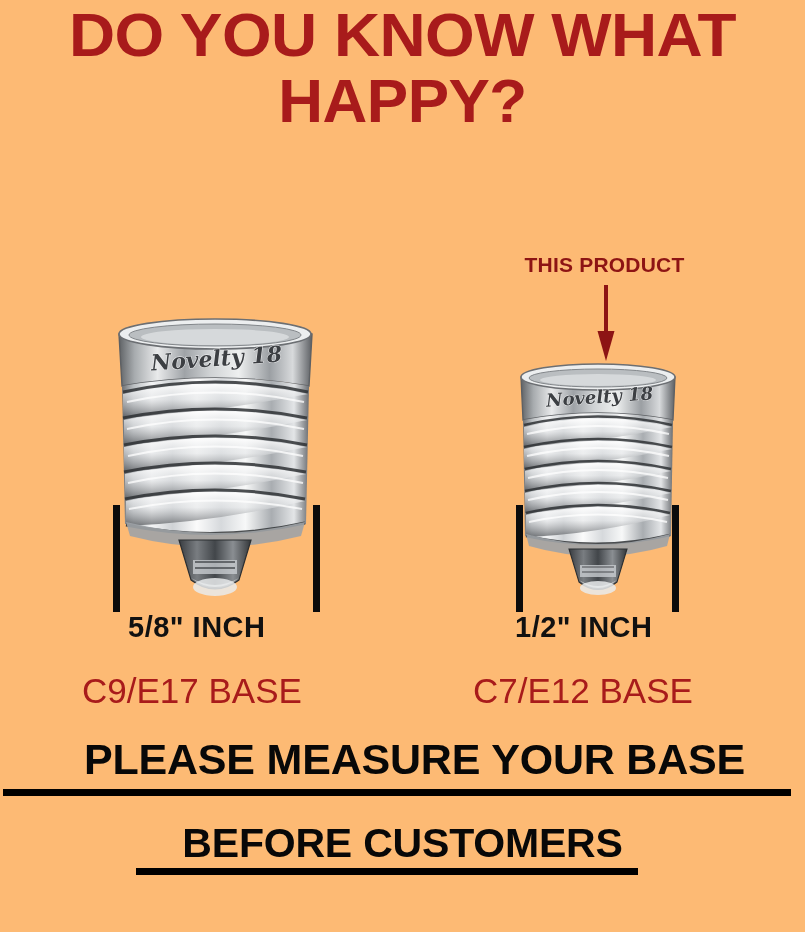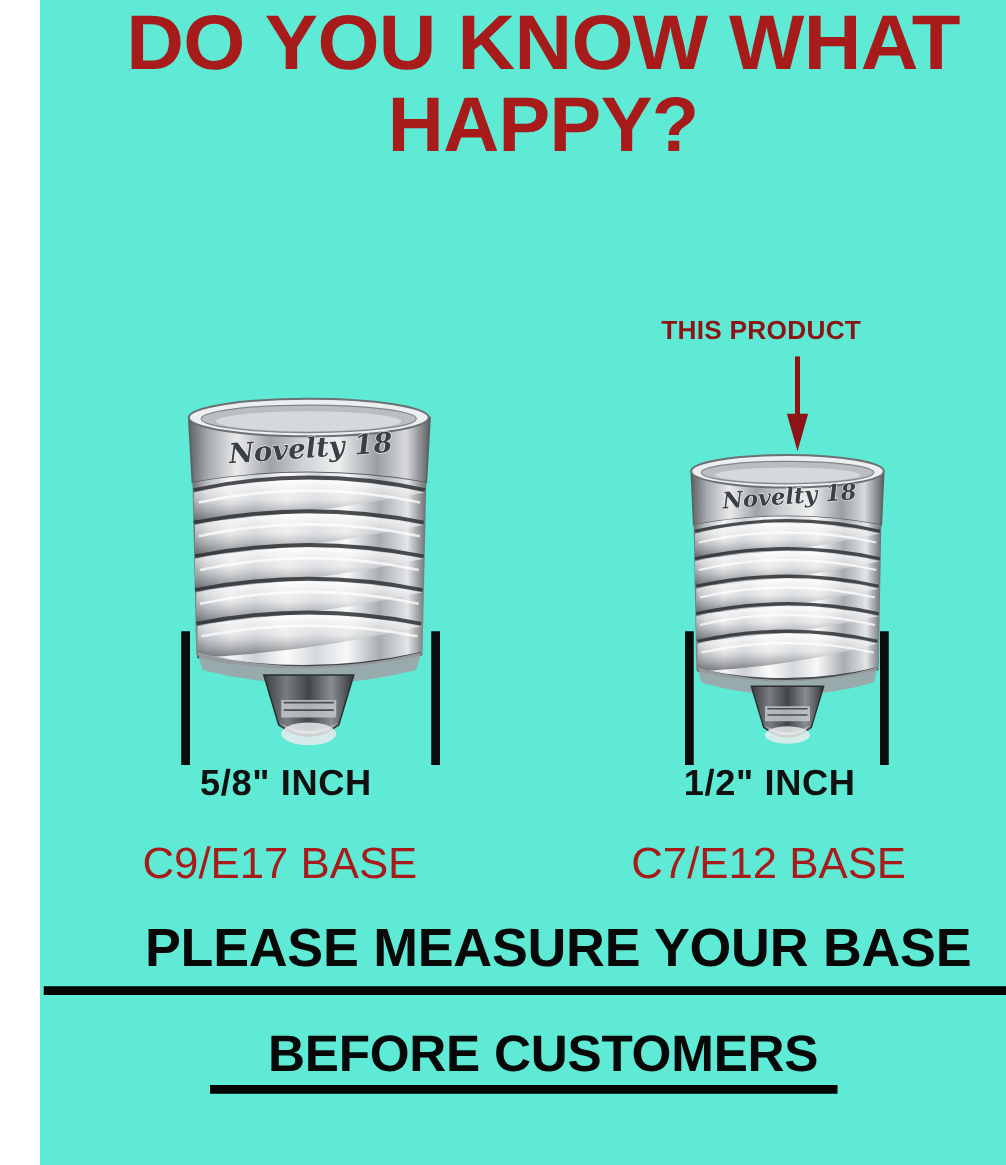--- a/index.html
+++ b/index.html
@@ -12,22 +12,21 @@
     height: 932px;
     position: relative;
     overflow: hidden;
     font-family: "Liberation Sans", sans-serif;
     -webkit-font-smoothing: antialiased;
   }
 
   .stage {
     position: absolute;
     inset: 0;
-    background: #5eead4;
-    margin-left: 32px;
+    background: #fdba74;
   }
 
   
   .headline {
     position: absolute;
     left: 0;
     top: 2px;
     width: 805px;
     text-align: center;
     color: #a81b1b;
@@ -41,20 +40,21 @@
   .hl1 { transform: scaleX(1.03); }
   .hl2 { transform: scaleX(1.0); }
   .hl3 { transform: scaleX(1.0); }
 
   
   .callout {
     position: absolute;
     left: 497px;
     top: 253px;
     width: 215px;
+    text-align: center;
     color: #8d1414;
     font-weight: bold;
     font-size: 21px;
     letter-spacing: 0.2px;
     white-space: nowrap;
   }
   .arrow {
     position: absolute;
     left: 595px;
     top: 285px;

